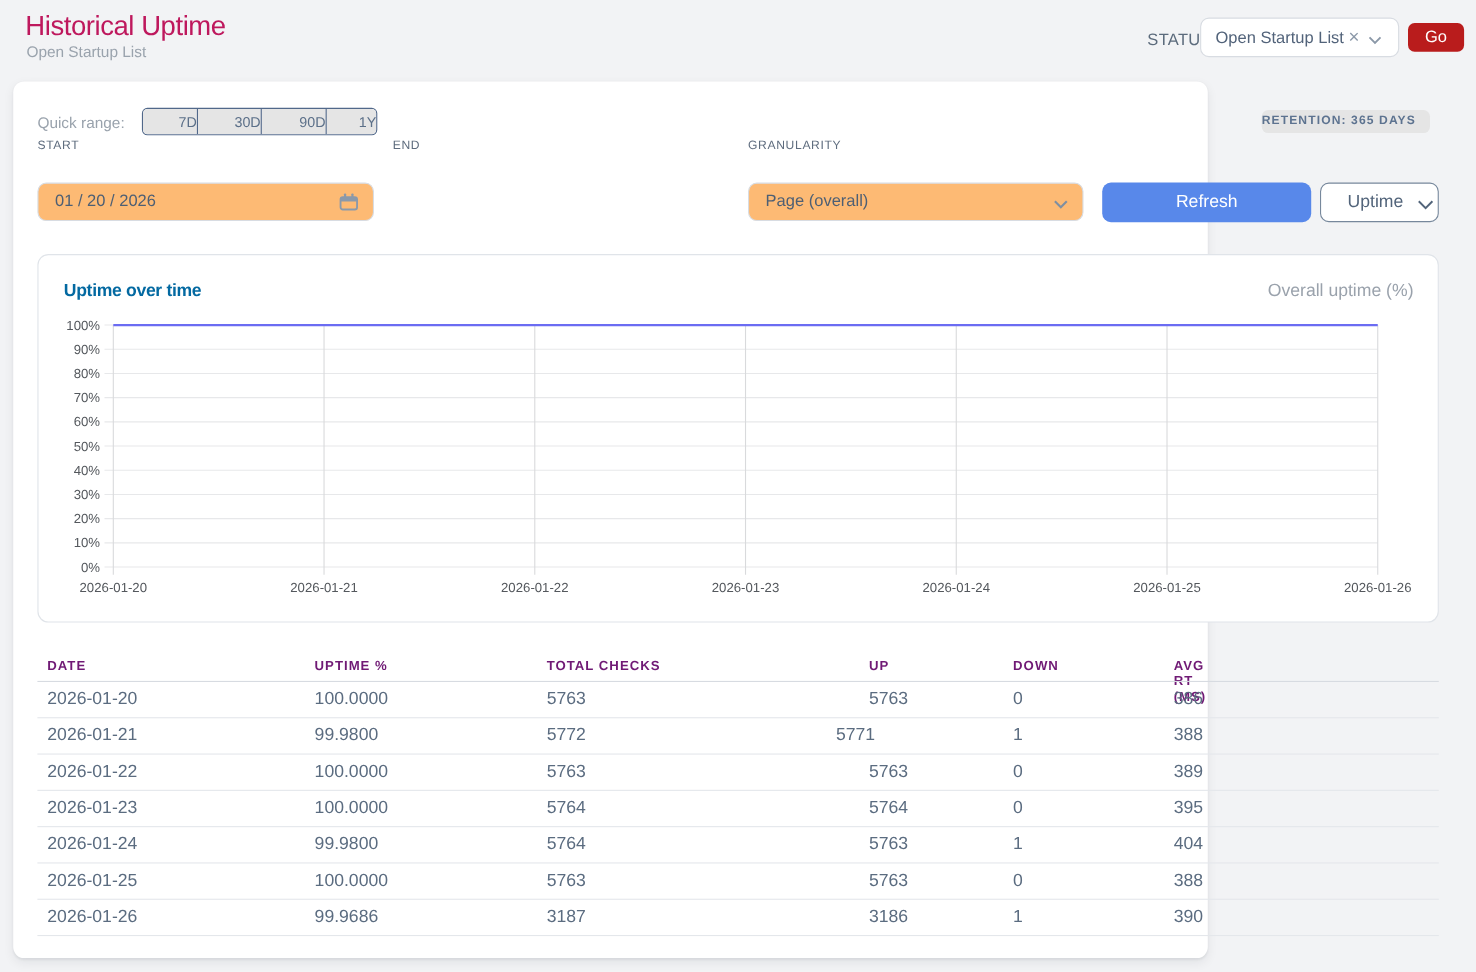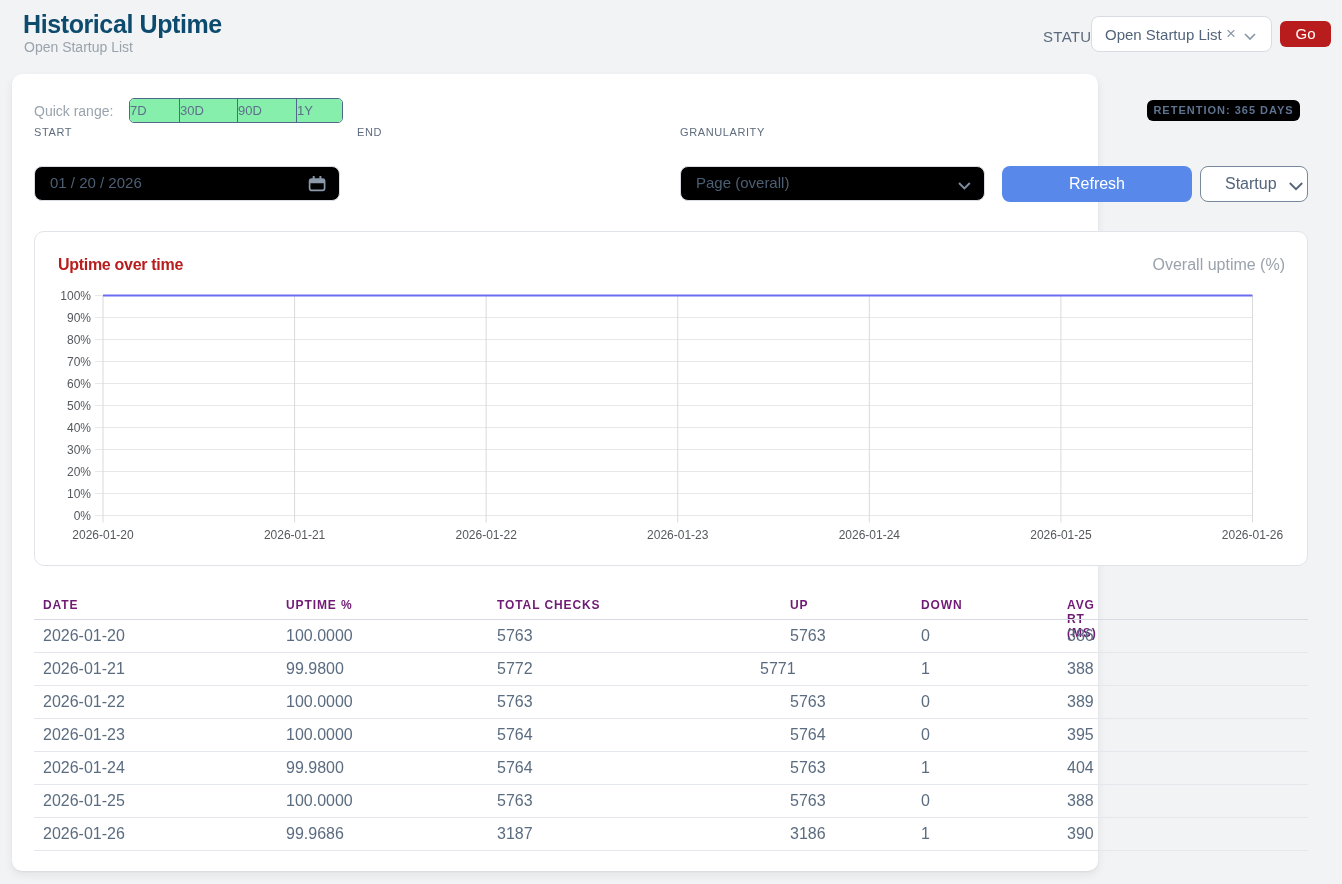--- a/index.html
+++ b/index.html
@@ -1,41 +1,41 @@
 <!DOCTYPE html>
 <html><head>
 <meta charset="utf-8">
 <style>
   * { margin:0; padding:0; box-sizing:border-box; }
   html,body { width:1342px; height:884px; background:#f2f3f5; font-family:"Liberation Sans", sans-serif; position:relative; overflow:hidden; }
   .abs { position:absolute; }
-  .h1 { left:23px; top:10px; font-size:25px; font-weight:700; color:#0c4a6e; letter-spacing:-0.4px; }
+  .h1 { left:23px; top:10px; font-size:25px; font-weight:400; color:#be185d; letter-spacing:-0.4px; }
   .sub { left:24px; top:39px; font-size:14px; color:#9aa3ad; }
   .splabel { left:1003px; top:28px; font-size:15px; font-weight:400; color:#5c6b7c; letter-spacing:0.3px;margin-left:40px; }
   .spselect { left:1091px; top:16px; width:181px; height:36px; background:#fff; border:1px solid #d8dce2; border-radius:8px; }
   .spselect .txt { position:absolute; left:13px; top:9px; font-size:15px; color:#52637a; }
   .spselect .x { position:absolute; left:134px; top:7px; font-size:17px; color:#8b98a8; }
   .gobtn { left:1280px; top:21px; width:51px; height:26px; background:#b91c1c; border-radius:6px; color:#fff; font-size:15px; text-align:center; line-height:26px; }
 
   .card { left:12px; top:74px; width:1086px; height:797px; background:#fff; border-radius:10px; box-shadow:0 1px 2px rgba(16,24,40,.06), 0 4px 10px rgba(16,24,40,.07); }
 
   .qlabel { left:22px; top:29px; font-size:14px; color:#9aa3ad; }
   .qgroup { left:117px; top:24px; height:25px; display:flex; border:1px solid #51688a; border-radius:5px; overflow:hidden; }
-  .qbtn { font-size:13px; color:#5c7089; background:#86efac; line-height:23px; text-align:left; }
+  .qbtn { font-size:13px; color:#5c7089; background:#e5e5e5; line-height:23px; text-align:right; }
   .qbtn + .qbtn { border-left:1px solid #51688a; }
-  .badge { left:1135px; top:26px; width:153px; height:21px; background:#000000; border-radius:6px; color:#5d7390; font-size:11px; font-weight:700; letter-spacing:1px; text-align:center; line-height:21px; }
+  .badge { left:1135px; top:26px; width:153px; height:21px; background:#e5e5e5; border-radius:6px; color:#5d7390; font-size:11px; font-weight:700; letter-spacing:1px; line-height:21px; }
 
   .flabel { top:52px; font-size:11px; font-weight:400; color:#5e6c7e; letter-spacing:0.6px; }
-  .finput { top:92px; height:35px; background:#000000; border:1px solid #d8dce2; border-radius:8px; }
+  .finput { top:92px; height:35px; background:#fdba74; border:1px solid #d8dce2; border-radius:8px; }
   .finput .val { position:absolute; left:15px; top:7px; font-size:15px; color:#4d5f74; }
   .btn-refresh { left:990px; top:92px; width:190px; height:36px; background:#5888ea; border-radius:8px; color:#fff; font-size:16px; text-align:center; line-height:36px; }
   .btn-export { left:1188px; top:92px; width:108px; height:36px; background:#fff; border:1px solid #77889c; border-radius:8px; color:#52647a; font-size:16px; }
 
   .chartbox { left:22px; top:157px; width:1274px; height:335px; border:1px solid #e0e4e9; border-radius:10px; background:#fff; }
-  .ctitle { left:23px; top:24px; font-size:16px; font-weight:700; color:#b91c1c; letter-spacing:-0.3px; }
+  .ctitle { left:23px; top:24px; font-size:16px; font-weight:700; color:#0369a1; letter-spacing:-0.3px; }
   .clegend { right:22px; top:24px; font-size:16px; color:#9aa2ac; }
 
   .thead { font-size:12px; font-weight:700; color:#701a75; letter-spacing:0.9px; }
   .trow { font-size:16px; color:#5b6c80; }
   .hline { height:1px; background:#e4e7eb; left:22px; width:1274px; }
 </style>
 </head>
 <body>
   <div class="abs h1">Historical Uptime</div>
   <div class="abs sub">Open Startup List</div>
@@ -73,21 +73,21 @@
       </svg>
     </div>
     <div class="abs finput" style="left:668px;width:305px">
       <span class="val">Page (overall)</span>
       <svg class="abs" style="left:276px;top:14px" width="14" height="10" viewBox="0 0 14 10">
         <path d="M2 2 L7.4 7.4 L12.8 2" stroke="#7e8fa2" stroke-width="1.9" fill="none"></path>
       </svg>
     </div>
     <div class="abs btn-refresh">Refresh</div>
     <div class="abs btn-export">
-      <span style="position:absolute;left:24px;top:8px">Startup</span>
+      <span style="position:absolute;left:24px;top:8px">Uptime</span>
       <svg class="abs" style="left:87px;top:14px" width="16" height="10" viewBox="0 0 16 10">
         <path d="M1.8 2 L8 8.2 L14.2 2" stroke="#52647a" stroke-width="1.8" fill="none"></path>
       </svg>
     </div>
 
     <div class="abs chartbox">
       <div class="abs ctitle">Uptime over time</div>
       <div class="abs clegend">Overall uptime (%)</div>
       <svg class="abs" style="left:0;top:0" width="1274" height="335" viewBox="0 0 1274 335">
 

